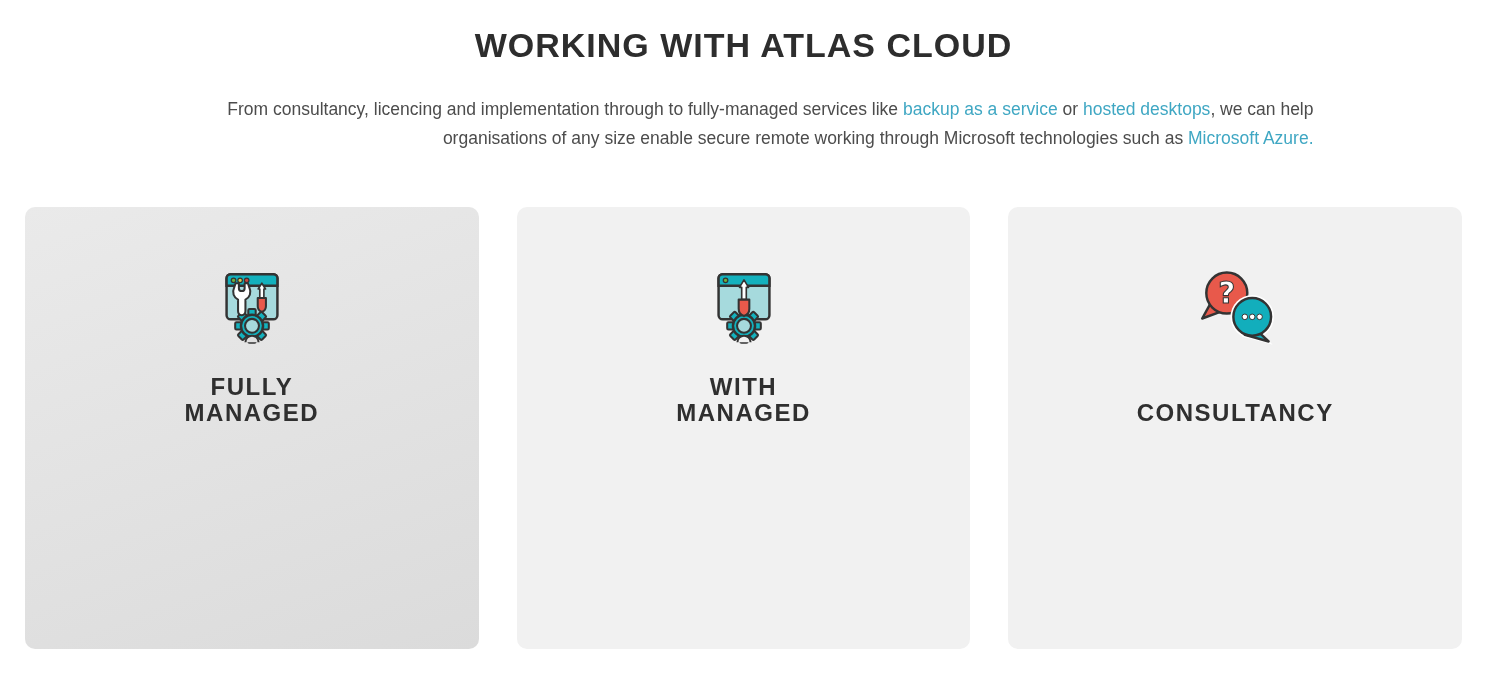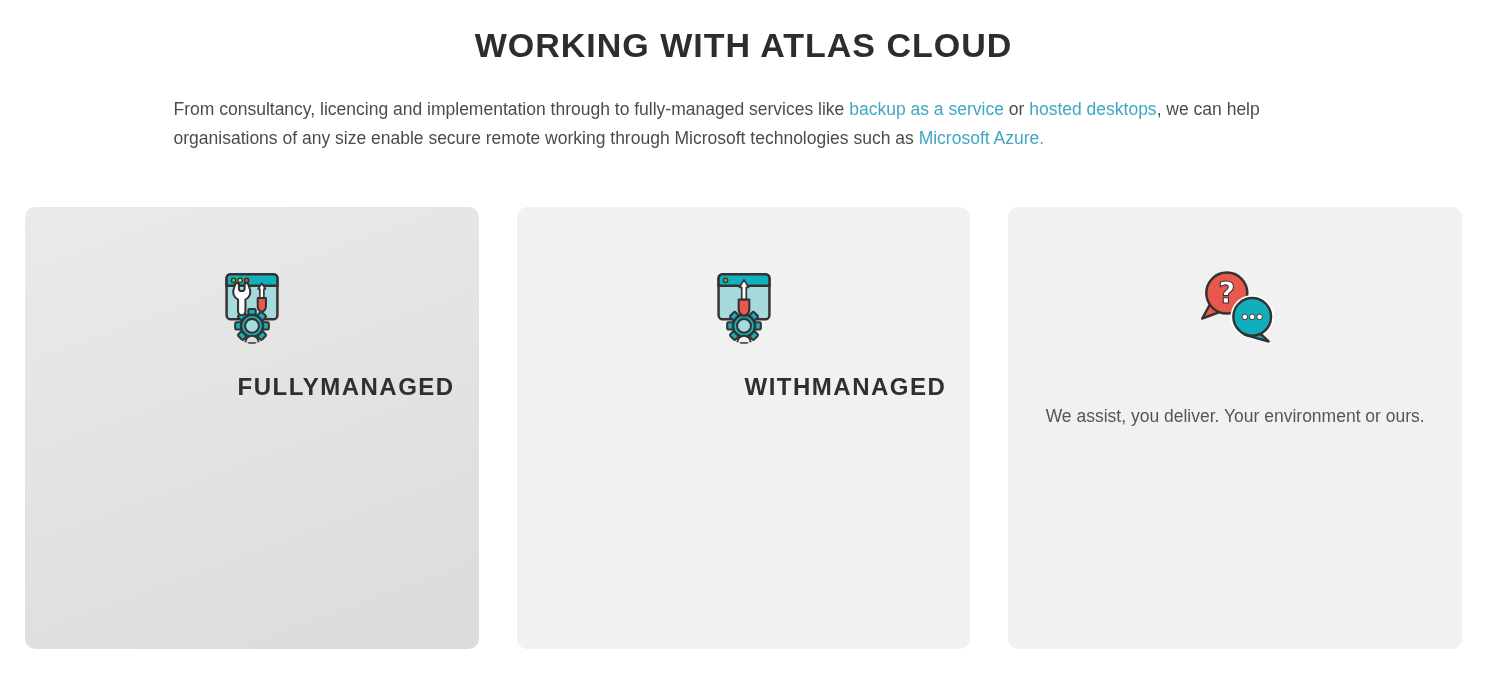--- a/index.html
+++ b/index.html
@@ -15,21 +15,21 @@
     text-align: center;
     font-size: 34px;
     line-height: 39px;
     font-weight: 800;
     letter-spacing: 1px;
     color: #2d2d2d;
   }
   .intro {
     margin: 30px auto 0;
     width: 1140px;
-    text-align: left;
+    text-align: right;
     font-size: 17.5px;
     line-height: 29px;
     color: #4c4c4c;
   }
   .intro .link {
     color: #3fa7c3;
     text-decoration: none;
     cursor: pointer;
   }
   .cards {
@@ -47,21 +47,21 @@
   }
   .card.highlighted {
     background: linear-gradient(160deg, #eaeaea 0%, #dbdbdb 100%);
   }
   .card-icon { display: block; height: 84px; }
   .card-icon svg { width: 82px; height: 84px; }
   .card-title {
     margin-top: 25px;
     height: 52px;
     display: flex;
-    flex-direction: row;
+    flex-direction: column;
     justify-content: flex-end;
     font-size: 24px;
     line-height: 26px;
     font-weight: 800;
     letter-spacing: 1.5px;
     color: #2f2f2f;
   }
   .card-desc {
     margin-top: 34px;
     height: 66px;
@@ -161,18 +161,18 @@
         <circle cx="71" cy="62" r="26.5" fill="#ffffff"></circle>
         <path d="M72,72 L96,96 L58,86 Z" fill="#ffffff"></path>
 
         <path d="M74,76 L91,92 L62,84 Z" fill="#12aebc" stroke="#333" stroke-width="3" stroke-linejoin="round"></path>
         <circle cx="71" cy="62" r="23" fill="#12aebc" stroke="#333" stroke-width="3"></circle>
         <circle cx="62" cy="62" r="3.4" fill="#ffffff" stroke="#333" stroke-width="1.2"></circle>
         <circle cx="71" cy="62" r="3.4" fill="#ffffff" stroke="#333" stroke-width="1.2"></circle>
         <circle cx="80" cy="62" r="3.4" fill="#ffffff" stroke="#333" stroke-width="1.2"></circle>
       </svg>
     </span>
-    <p class="card-desc">
-        <span>We assist, you deliver. Your environment or ours.</span>
-      </p>
+    <h3 class="card-title">
+      <span>CONSULTANCY</span>
+    </h3>
   </div>
 
 </div>
 
 </body></html>

